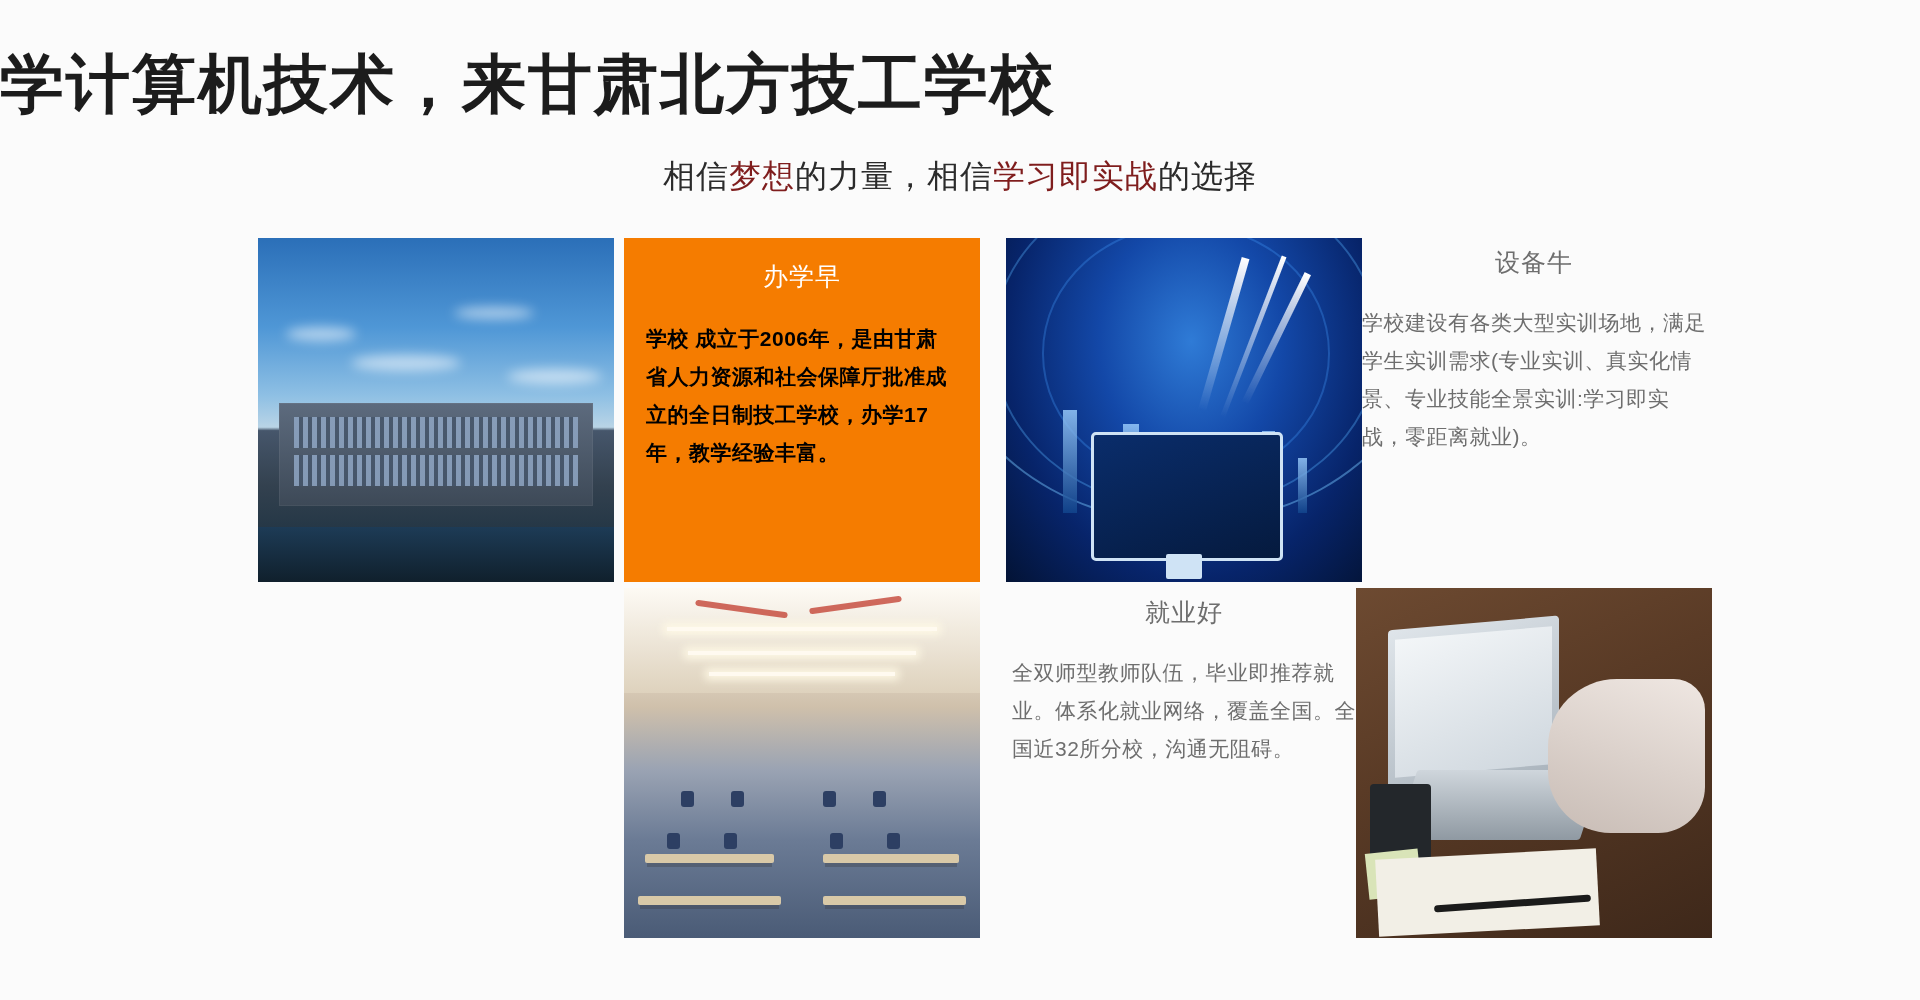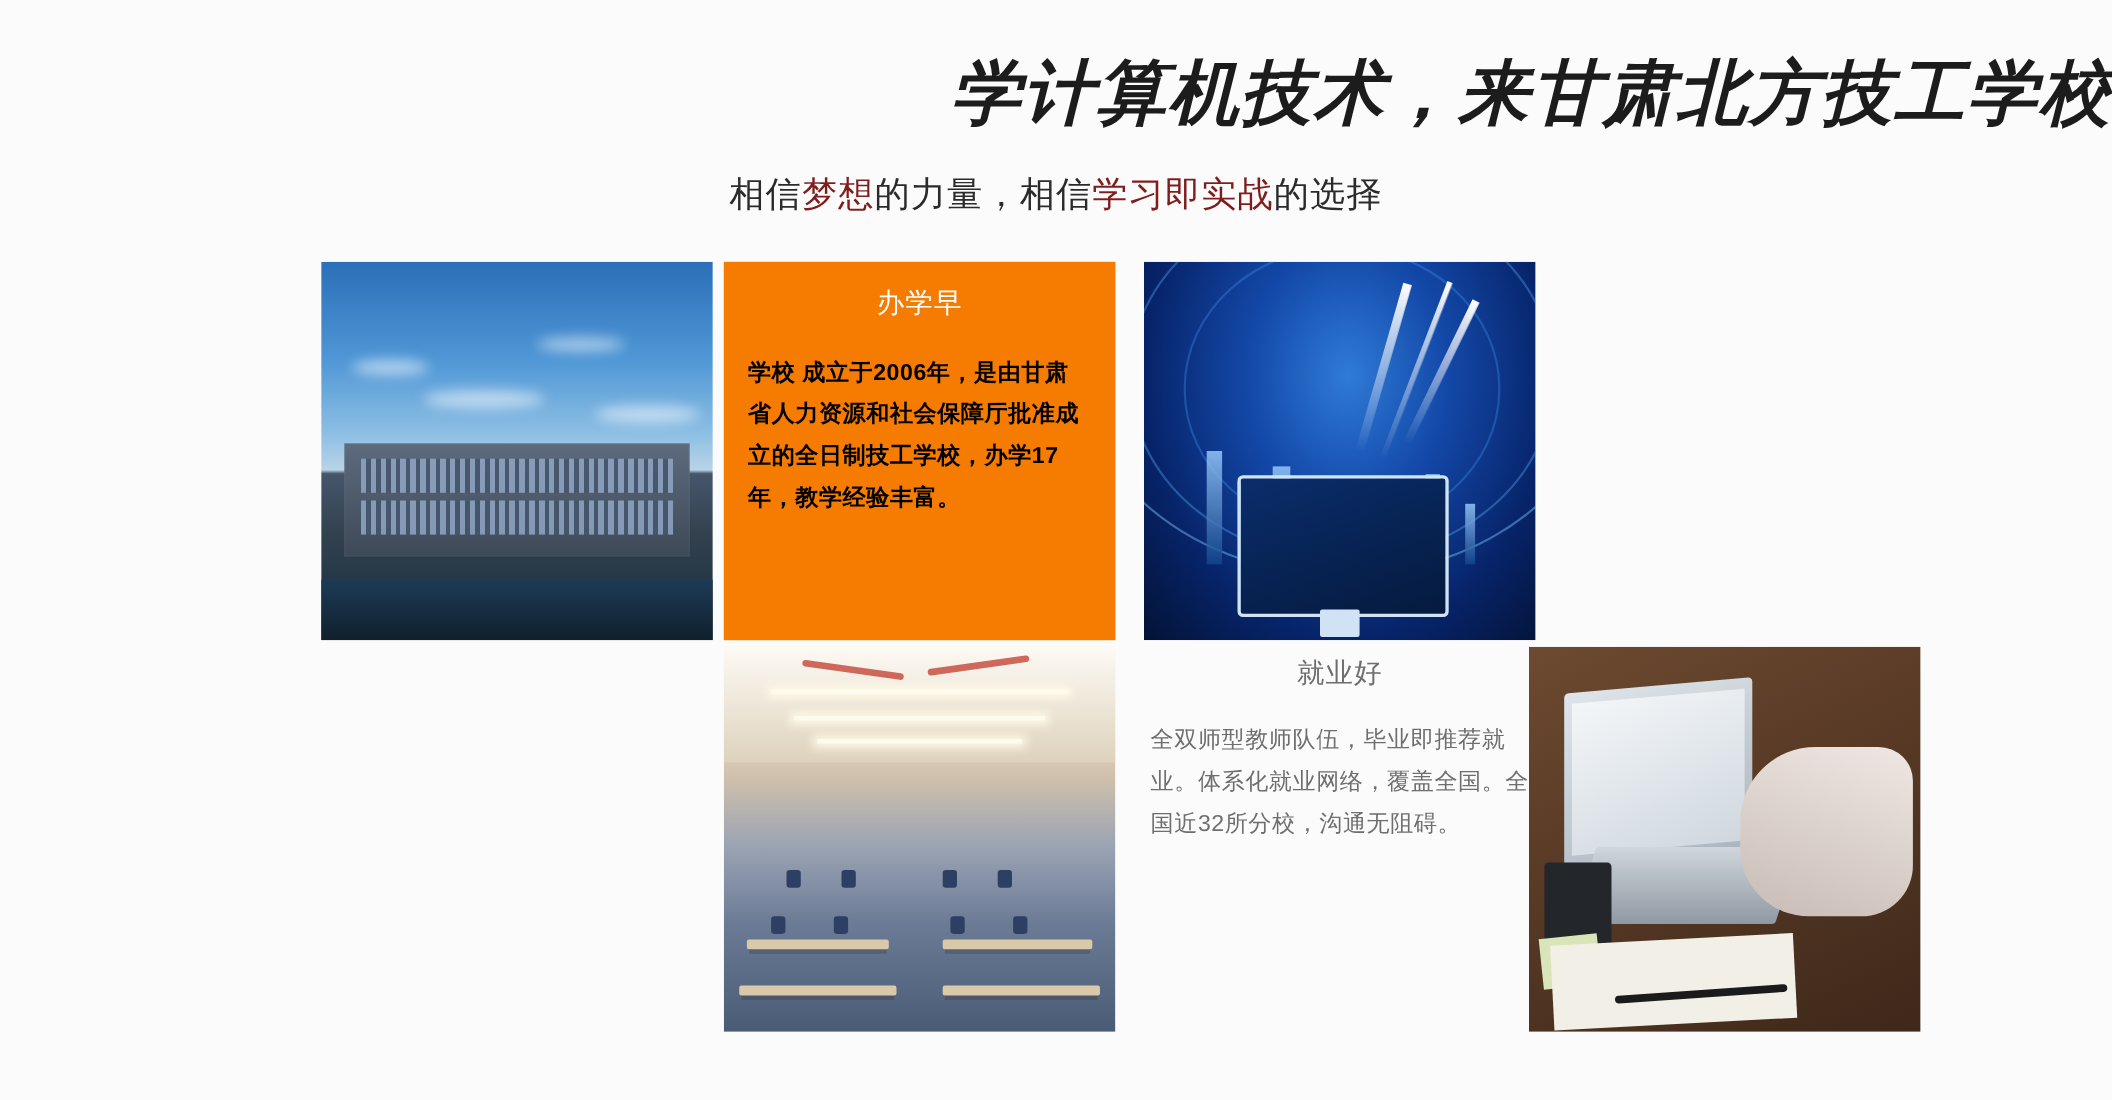--- a/index.html
+++ b/index.html
@@ -7,26 +7,25 @@
     width:1920px;height:1000px;
     background:#fbfbfb;
     font-family:"Liberation Sans","DejaVu Sans",sans-serif;
     overflow:hidden;
   }
   .page{position:relative;width:1920px;height:1000px;}
 
   
   .title{
     position:absolute;left:0;top:46px;width:1920px;
-    text-align:right;
+    text-align:left;
     font-size:64px;line-height:76px;
     font-weight:700;color:#1c1c1c;
     letter-spacing:2px;
     white-space:nowrap;
-    font-style:italic;
   }
   .subtitle{
     position:absolute;left:0;top:156px;width:1920px;
     text-align:center;
     font-size:32px;line-height:40px;
     font-weight:400;color:#2b2b2b;
     letter-spacing:1px;
     white-space:nowrap;
   }
   .subtitle .hl{color:#7f1d1d;}
@@ -34,21 +33,21 @@
   
   .grid{
     position:absolute;left:258px;top:238px;
     width:1460px;height:700px;
   }
   .cell{position:absolute;overflow:hidden;}
 
   
   .c1{left:0px;}      .c2{left:366px;} .c3{left:748px;} .c4{left:1098px;}
   .r1{top:0px;height:344px;}  .r2{top:350px;height:350px;}
-  .w{width:356px;margin-left:34px;}
+  .w{width:356px;}
 
   
   .txtcell{
     display:flex;flex-direction:column;
     padding:0 6px;box-sizing:border-box;
   }
   .cap{
     font-size:25px;line-height:32px;
     color:#6e6e6e;text-align:center;
     margin-top:8px;margin-bottom:26px;
@@ -232,20 +231,24 @@
         <div class="tower" style="left:24%;width:10px;height:22%;"></div>
         <div class="tower" style="left:33%;width:16px;height:26%;"></div>
         <div class="tower" style="left:44%;width:11px;height:18%;"></div>
         <div class="tower" style="left:72%;width:13px;height:24%;"></div>
         <div class="tower" style="left:82%;width:9px;height:16%;"></div>
         <div class="mon"></div>
         <div class="stand"></div>
       </div>
     </div>
 
+    <div class="cell c4 r1 w txtcell">
+      <div class="cap">设备牛</div>
+      <div class="body">学校建设有各类大型实训场地，满足学生实训需求(专业实训、真实化情景、专业技能全景实训:学习即实战，零距离就业)。</div>
+    </div>
 
     <div class="cell c1 r2 w txtcell">
     </div>
 
     <div class="cell c2 r2 w">
       <div class="photo ph-class">
         <div class="ceil"></div>
         <div class="lamp" style="left:12%;top:11%;width:76%;"></div>
         <div class="lamp" style="left:18%;top:18%;width:64%;"></div>
         <div class="lamp" style="left:24%;top:24%;width:52%;"></div>

